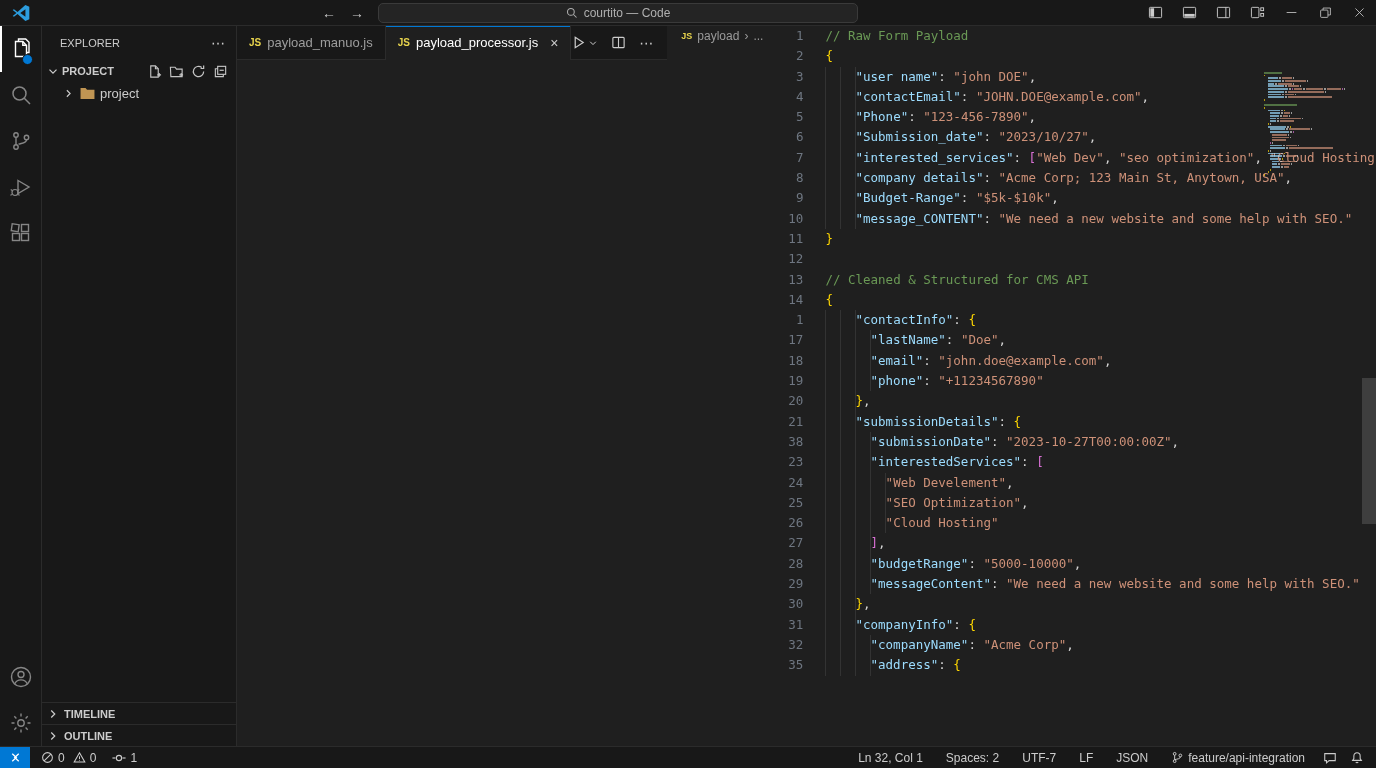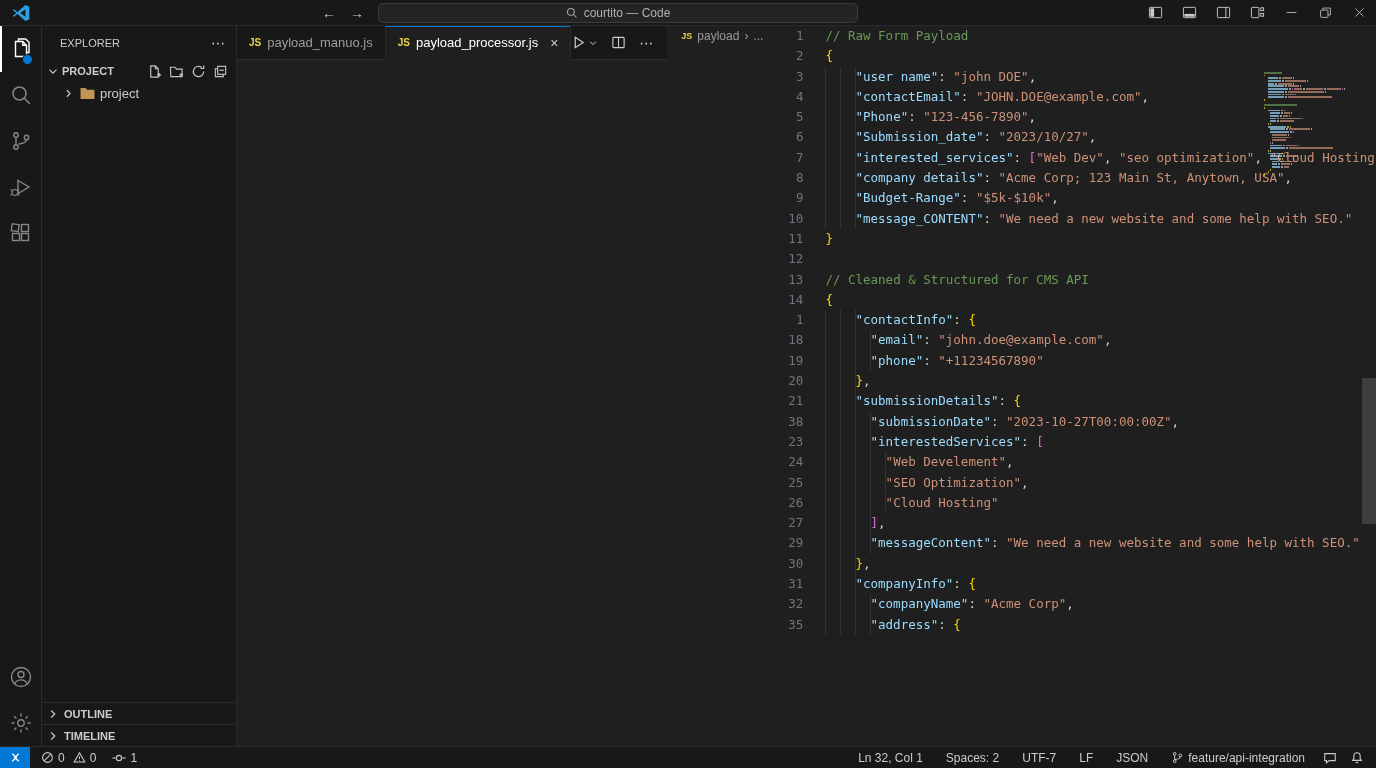--- a/index.html
+++ b/index.html
@@ -247,27 +247,27 @@
       <svg width="15" height="13" viewBox="0 0 16 14">
           <path fill="#C09553" d="M.5 1h5.4l1.6 2h8v10H.5z"></path>
         </svg>
       <span>project</span>
     </div>
     <div class="sb-fill"></div>
     <div class="sb-panel">
       <svg width="14" height="14" viewBox="0 0 16 16" fill="none" stroke="#cccccc" stroke-width="1.4">
           <path d="M6 4l4 4-4 4"></path>
         </svg>
-      <span>OUTLINE</span>
+      <span>TIMELINE</span>
     </div>
     <div class="sb-panel">
       <svg width="14" height="14" viewBox="0 0 16 16" fill="none" stroke="#cccccc" stroke-width="1.4">
           <path d="M6 4l4 4-4 4"></path>
         </svg>
-      <span>TIMELINE</span>
+      <span>OUTLINE</span>
     </div>
   </div>
 
   <div class="editorcol">
     <div class="tabbar">
       <div class="tab">
         <span class="js-badge">JS</span>
         <span>payload_manuo.js</span>
       </div>
       <div class="tab active">
@@ -309,30 +309,32 @@
           <div class="line"><span class="gutter">6</span><span class="content"><span class="indent" style="width: 4ch;"></span><span class="tk-k">"Submission_date"</span><span class="tk-p">: </span><span class="tk-s">"2023/10/27"</span><span class="tk-p">,</span></span></div>
           <div class="line"><span class="gutter">7</span><span class="content"><span class="indent" style="width: 4ch;"></span><span class="tk-k">"interested_services"</span><span class="tk-p">: </span><span class="tk-m">[</span><span class="tk-s">"Web Dev"</span><span class="tk-p">, </span><span class="tk-s">"seo optimization"</span><span class="tk-p">, </span><span class="tk-s">"Cloud Hosting"</span><span class="tk-m">]</span><span class="tk-p">,</span></span></div>
           <div class="line"><span class="gutter">8</span><span class="content"><span class="indent" style="width: 4ch;"></span><span class="tk-k">"company details"</span><span class="tk-p">: </span><span class="tk-s">"Acme Corp; 123 Main St, Anytown, USA"</span><span class="tk-p">,</span></span></div>
           <div class="line"><span class="gutter">9</span><span class="content"><span class="indent" style="width: 4ch;"></span><span class="tk-k">"Budget-Range"</span><span class="tk-p">: </span><span class="tk-s">"$5k-$10k"</span><span class="tk-p">,</span></span></div>
           <div class="line"><span class="gutter">10</span><span class="content"><span class="indent" style="width: 4ch;"></span><span class="tk-k">"message_CONTENT"</span><span class="tk-p">: </span><span class="tk-s">"We need a new website and some help with SEO."</span></span></div>
           <div class="line"><span class="gutter">11</span><span class="content"><span class="tk-b">}</span></span></div>
           <div class="line"><span class="gutter">12</span><span class="content"></span></div>
           <div class="line"><span class="gutter">13</span><span class="content"><span class="tk-c">// Cleaned &amp; Structured for CMS API</span></span></div>
           <div class="line"><span class="gutter">14</span><span class="content"><span class="tk-b">{</span></span></div>
           <div class="line"><span class="gutter">1</span><span class="content"><span class="indent" style="width: 4ch;"></span><span class="tk-k">"contactInfo"</span><span class="tk-p">: </span><span class="tk-b">{</span></span></div>
+          <div class="line"><span class="gutter">17</span><span class="content"><span class="indent" style="width: 6ch;"></span><span class="tk-k">"lastName"</span><span class="tk-p">: </span><span class="tk-s">"Doe"</span><span class="tk-p">,</span></span></div>
           <div class="line"><span class="gutter">18</span><span class="content"><span class="indent" style="width: 6ch;"></span><span class="tk-k">"email"</span><span class="tk-p">: </span><span class="tk-s">"john.doe@example.com"</span><span class="tk-p">,</span></span></div>
           <div class="line"><span class="gutter">19</span><span class="content"><span class="indent" style="width: 6ch;"></span><span class="tk-k">"phone"</span><span class="tk-p">: </span><span class="tk-s">"+11234567890"</span></span></div>
           <div class="line"><span class="gutter">20</span><span class="content"><span class="indent" style="width: 4ch;"></span><span class="tk-b">}</span><span class="tk-p">,</span></span></div>
           <div class="line"><span class="gutter">21</span><span class="content"><span class="indent" style="width: 4ch;"></span><span class="tk-k">"submissionDetails"</span><span class="tk-p">: </span><span class="tk-b">{</span></span></div>
           <div class="line"><span class="gutter">38</span><span class="content"><span class="indent" style="width: 6ch;"></span><span class="tk-k">"submissionDate"</span><span class="tk-p">: </span><span class="tk-s">"2023-10-27T00:00:00Z"</span><span class="tk-p">,</span></span></div>
           <div class="line"><span class="gutter">23</span><span class="content"><span class="indent" style="width: 6ch;"></span><span class="tk-k">"interestedServices"</span><span class="tk-p">: </span><span class="tk-m">[</span></span></div>
           <div class="line"><span class="gutter">24</span><span class="content"><span class="indent" style="width: 8ch;"></span><span class="tk-s">"Web Develement"</span><span class="tk-p">,</span></span></div>
           <div class="line"><span class="gutter">25</span><span class="content"><span class="indent" style="width: 8ch;"></span><span class="tk-s">"SEO Optimization"</span><span class="tk-p">,</span></span></div>
           <div class="line"><span class="gutter">26</span><span class="content"><span class="indent" style="width: 8ch;"></span><span class="tk-s">"Cloud Hosting"</span></span></div>
           <div class="line"><span class="gutter">27</span><span class="content"><span class="indent" style="width: 6ch;"></span><span class="tk-m">]</span><span class="tk-p">,</span></span></div>
+          <div class="line"><span class="gutter">28</span><span class="content"><span class="indent" style="width: 6ch;"></span><span class="tk-k">"budgetRange"</span><span class="tk-p">: </span><span class="tk-s">"5000-10000"</span><span class="tk-p">,</span></span></div>
           <div class="line"><span class="gutter">29</span><span class="content"><span class="indent" style="width: 6ch;"></span><span class="tk-k">"messageContent"</span><span class="tk-p">: </span><span class="tk-s">"We need a new website and some help with SEO."</span></span></div>
           <div class="line"><span class="gutter">30</span><span class="content"><span class="indent" style="width: 4ch;"></span><span class="tk-b">}</span><span class="tk-p">,</span></span></div>
           <div class="line"><span class="gutter">31</span><span class="content"><span class="indent" style="width: 4ch;"></span><span class="tk-k">"companyInfo"</span><span class="tk-p">: </span><span class="tk-b">{</span></span></div>
           <div class="line"><span class="gutter">32</span><span class="content"><span class="indent" style="width: 6ch;"></span><span class="tk-k">"companyName"</span><span class="tk-p">: </span><span class="tk-s">"Acme Corp"</span><span class="tk-p">,</span></span></div>
           <div class="line"><span class="gutter">35</span><span class="content"><span class="indent" style="width: 6ch;"></span><span class="tk-k">"address"</span><span class="tk-p">: </span><span class="tk-b">{</span></span></div>
         </div>
       <div class="minimap">
           <div class="mm-line"><span class="bar tk-c" style="width: 18.05px;"></span></div>
           <div class="mm-line"><span class="bar tk-b" style="width: 1px;"></span></div>
           <div class="mm-line"><span style="width: 3.8px;"></span><span class="bar tk-k" style="width: 10.45px;"></span><span class="bar tk-p" style="width: 1.9px;"></span><span class="bar tk-s" style="width: 9.5px;"></span><span class="bar tk-p" style="width: 1px;"></span></div>

